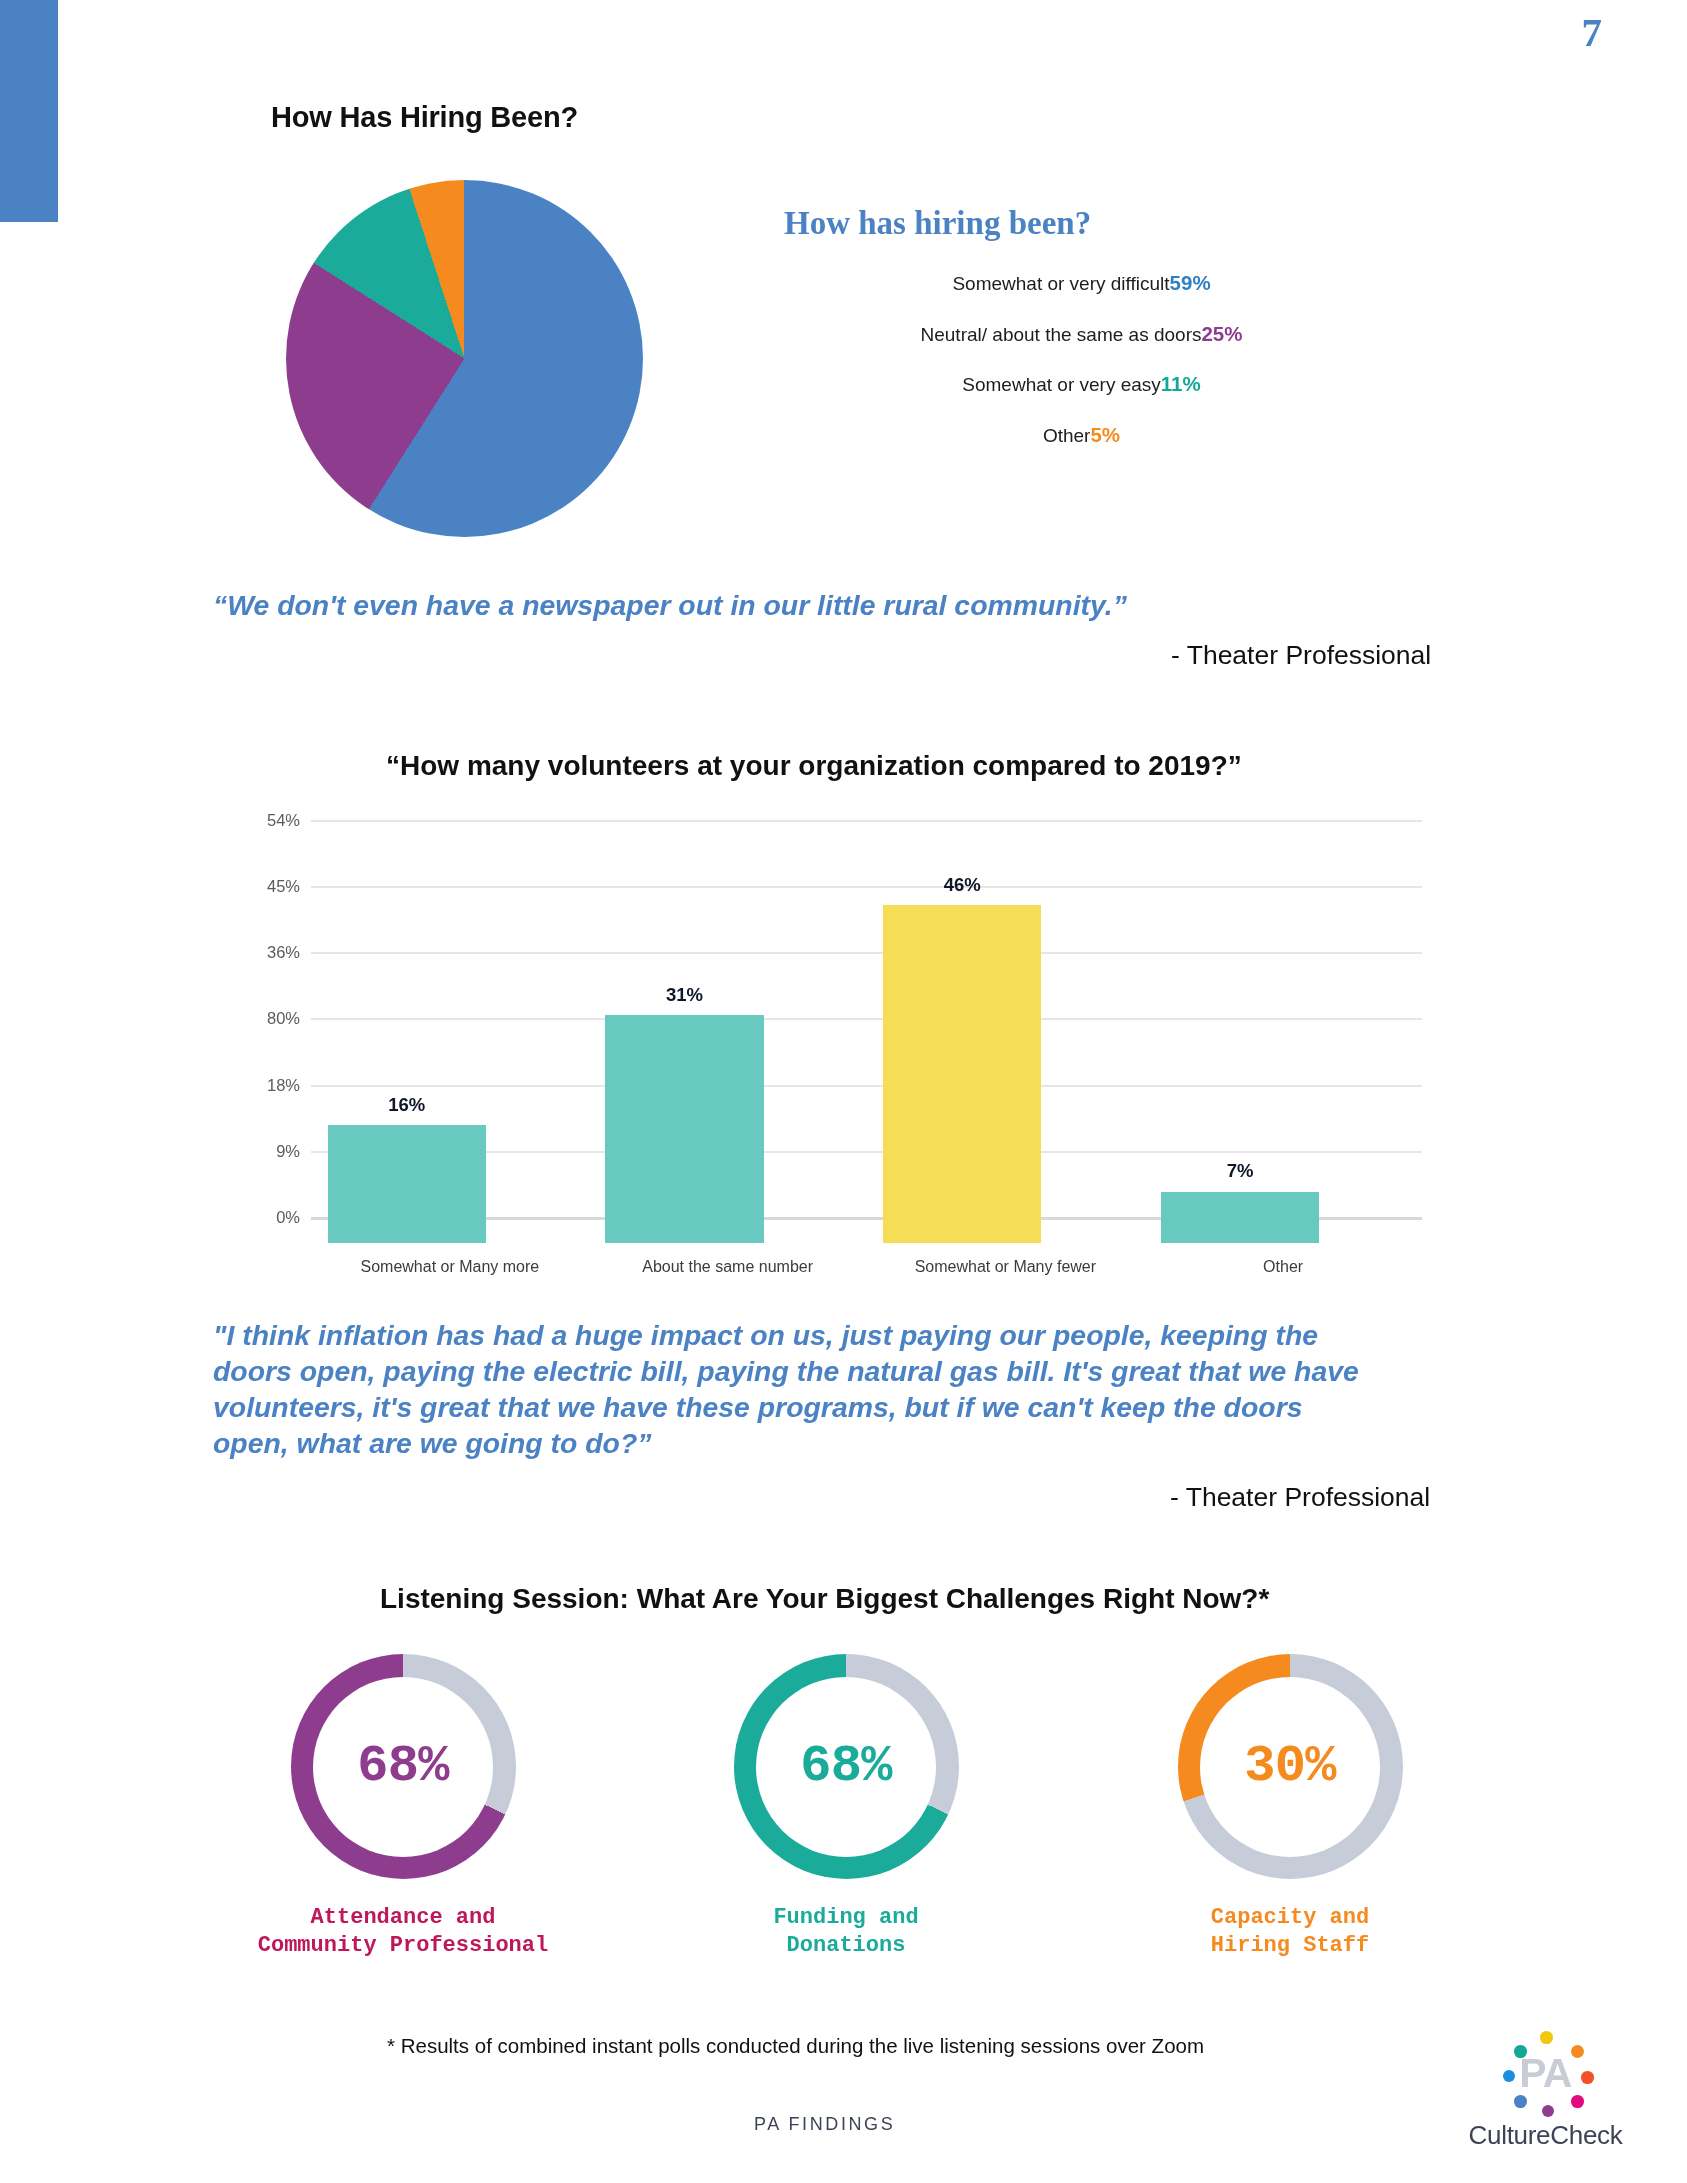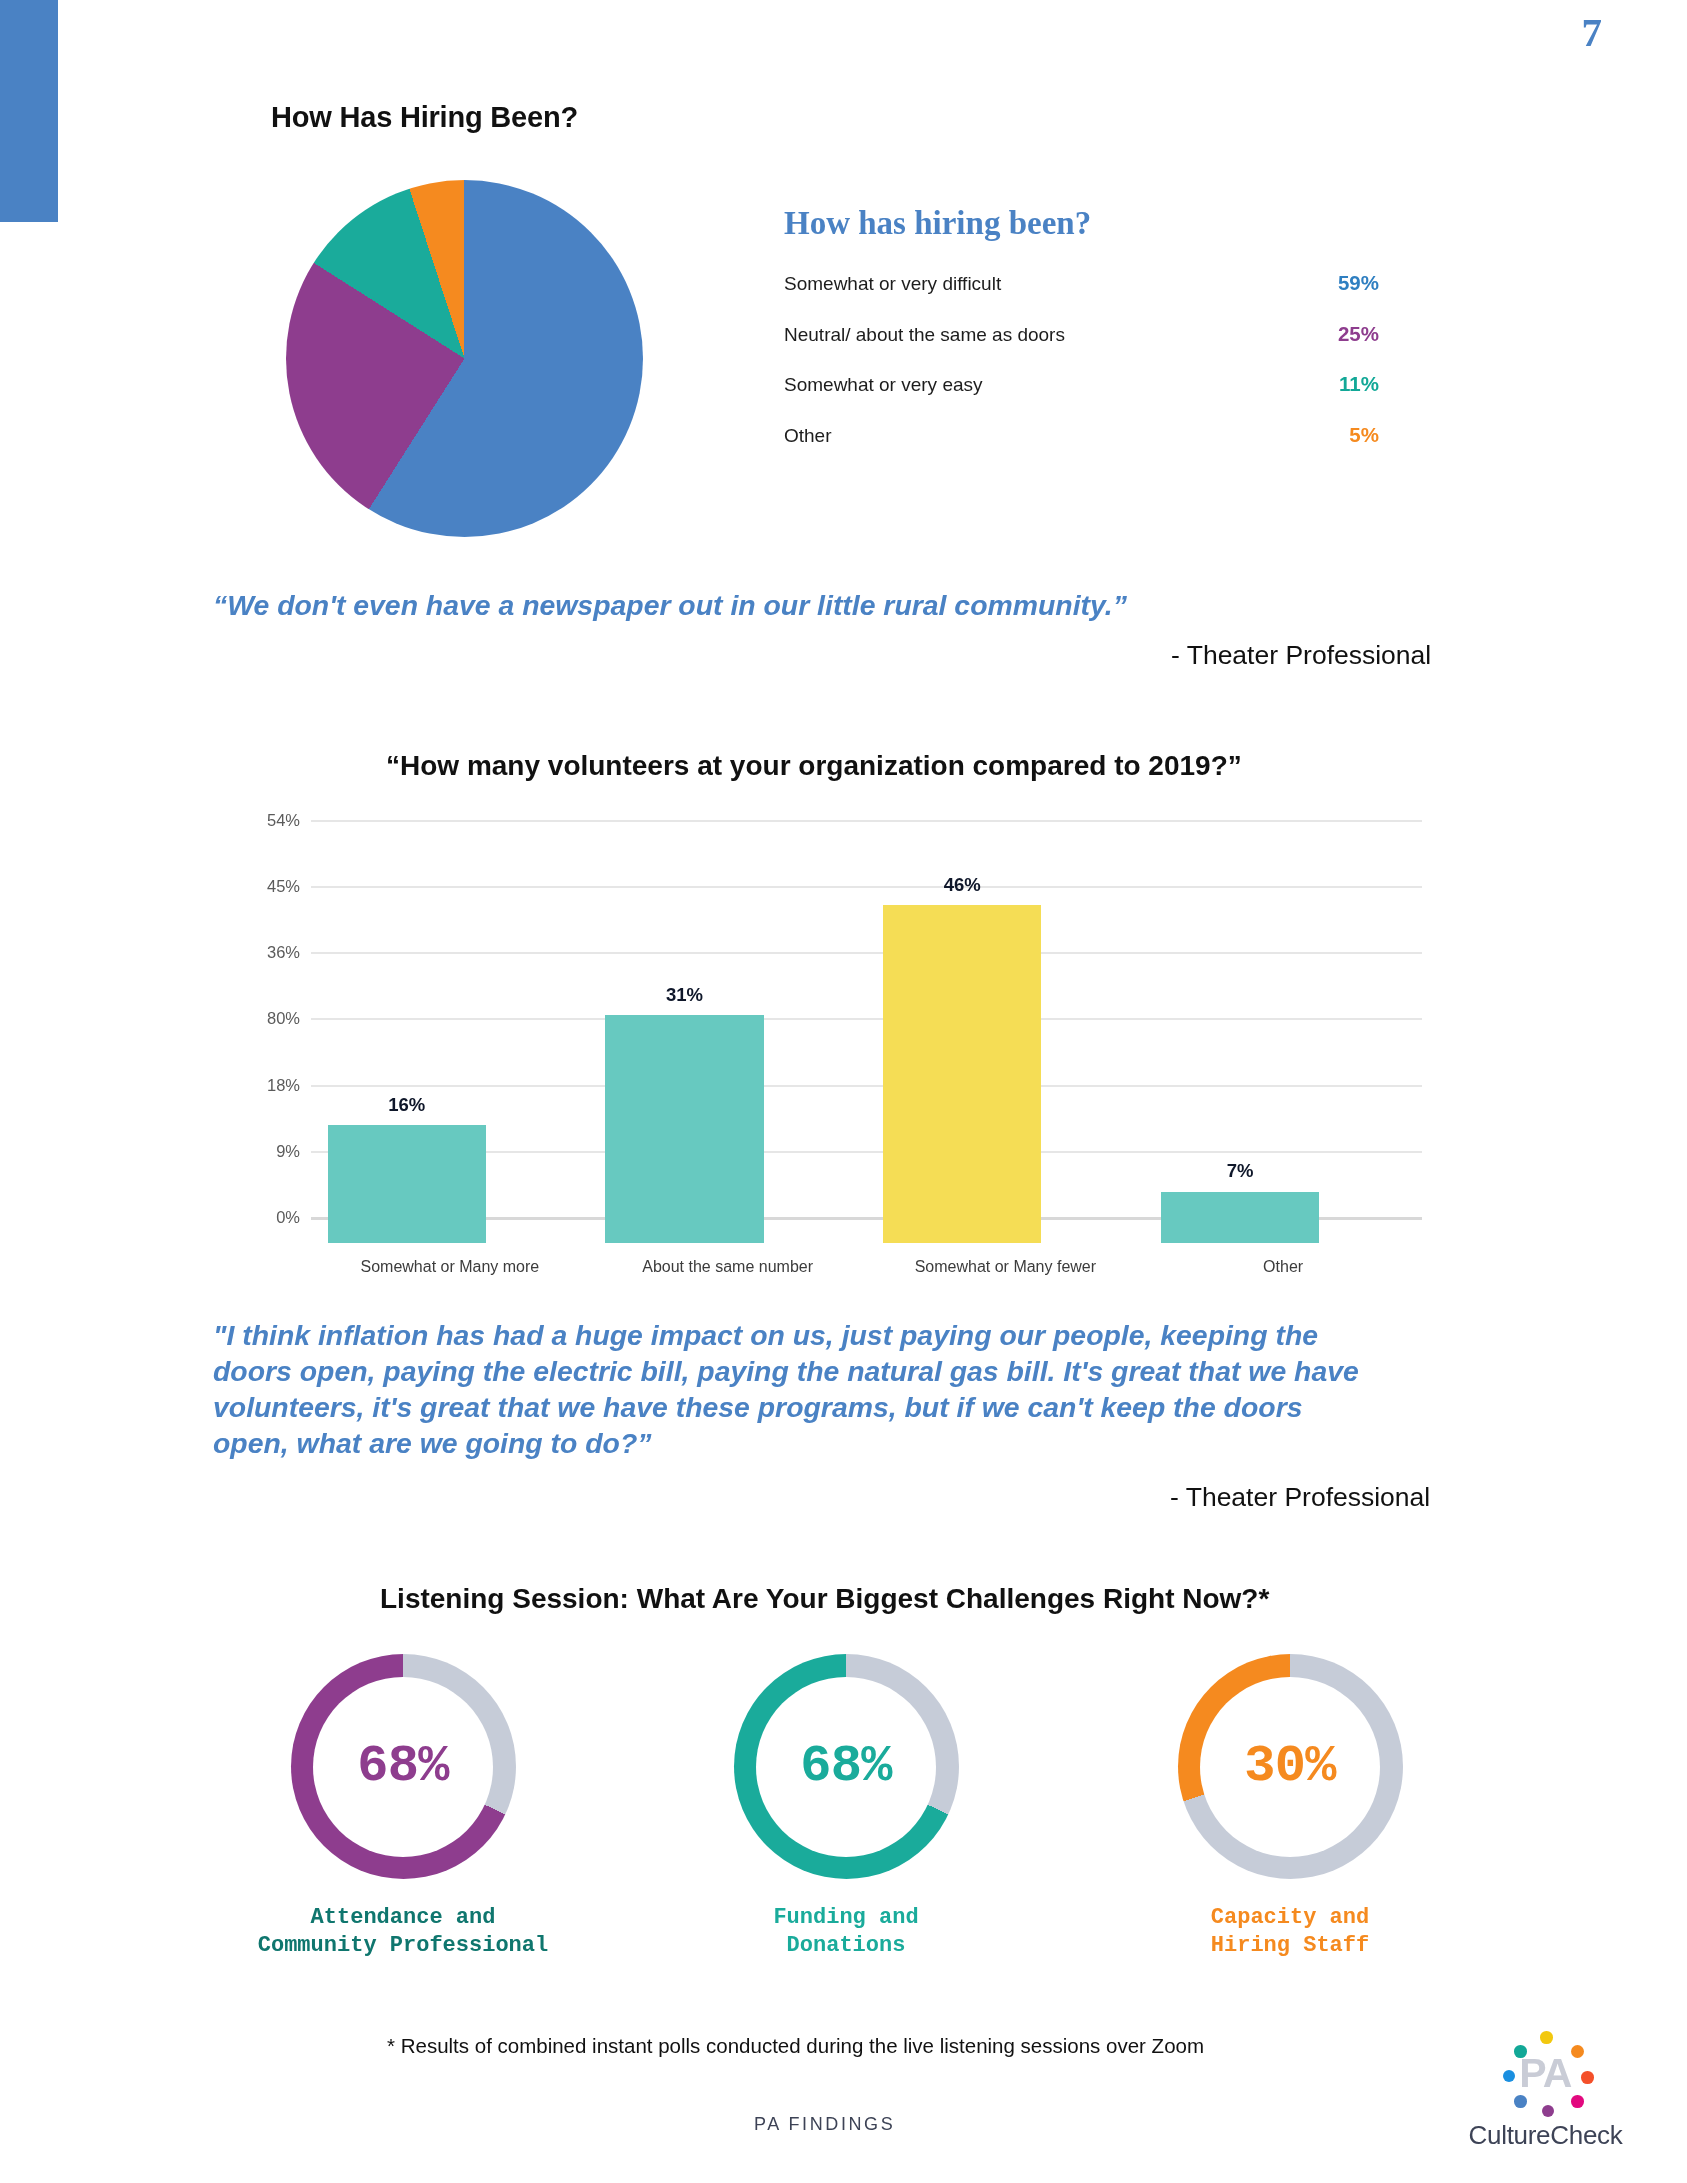--- a/index.html
+++ b/index.html
@@ -43,21 +43,21 @@
           #f58a1f 342deg 360deg);}
 
   
   .legend{position:absolute;left:784px;top:205px;width:595px;}
   .legend-head{
     font-family:"Liberation Serif", serif;
     font-size:33px;font-weight:700;color:#4a82c4;
     margin:0 0 29px 0;white-space:nowrap;
   }
   .legend-row{
-    display:flex;align-items:baseline;justify-content:space-between;
+    display:flex;align-items:baseline;justify-content:center;
     margin-bottom:26.5px;
   }
   .legend-label{font-size:19px;color:#1d1d1d;font-weight:400;white-space:nowrap;}
   .legend-value{font-size:20.5px;font-weight:700;white-space:nowrap;}
 
   
   .quote{
     position:absolute;
     color:#4a82c4;font-style:italic;font-weight:700;
     font-size:28.4px;line-height:1.27;
@@ -229,21 +229,21 @@
   <div class="attrib attrib-2">- Theater Professional</div>
 
   <div class="donut-title">Listening Session: What Are Your Biggest Challenges Right Now?*</div>
   <div class="donut-row">
       <div class="donut-item" style="left: 0px;">
         <div class="donut" style="background: conic-gradient(rgb(198, 204, 216) 0deg, rgb(198, 204, 216) 115.2deg, rgb(142, 61, 142) 115.2deg, rgb(142, 61, 142) 360deg);">
           <div class="donut-hole">
             <span class="donut-pct" style="color: rgb(142, 61, 142);">68%</span>
           </div>
         </div>
-        <div class="donut-label" style="color: #0f766e;">
+        <div class="donut-label" style="color: #be185d;">
           <div>Attendance and</div>
           <div>Community Professional</div>
         </div>
       </div>
       <div class="donut-item" style="left: 443px;">
         <div class="donut" style="background: conic-gradient(rgb(198, 204, 216) 0deg, rgb(198, 204, 216) 115.2deg, rgb(26, 171, 155) 115.2deg, rgb(26, 171, 155) 360deg);">
           <div class="donut-hole">
             <span class="donut-pct" style="color: rgb(26, 171, 155);">68%</span>
           </div>
         </div>

